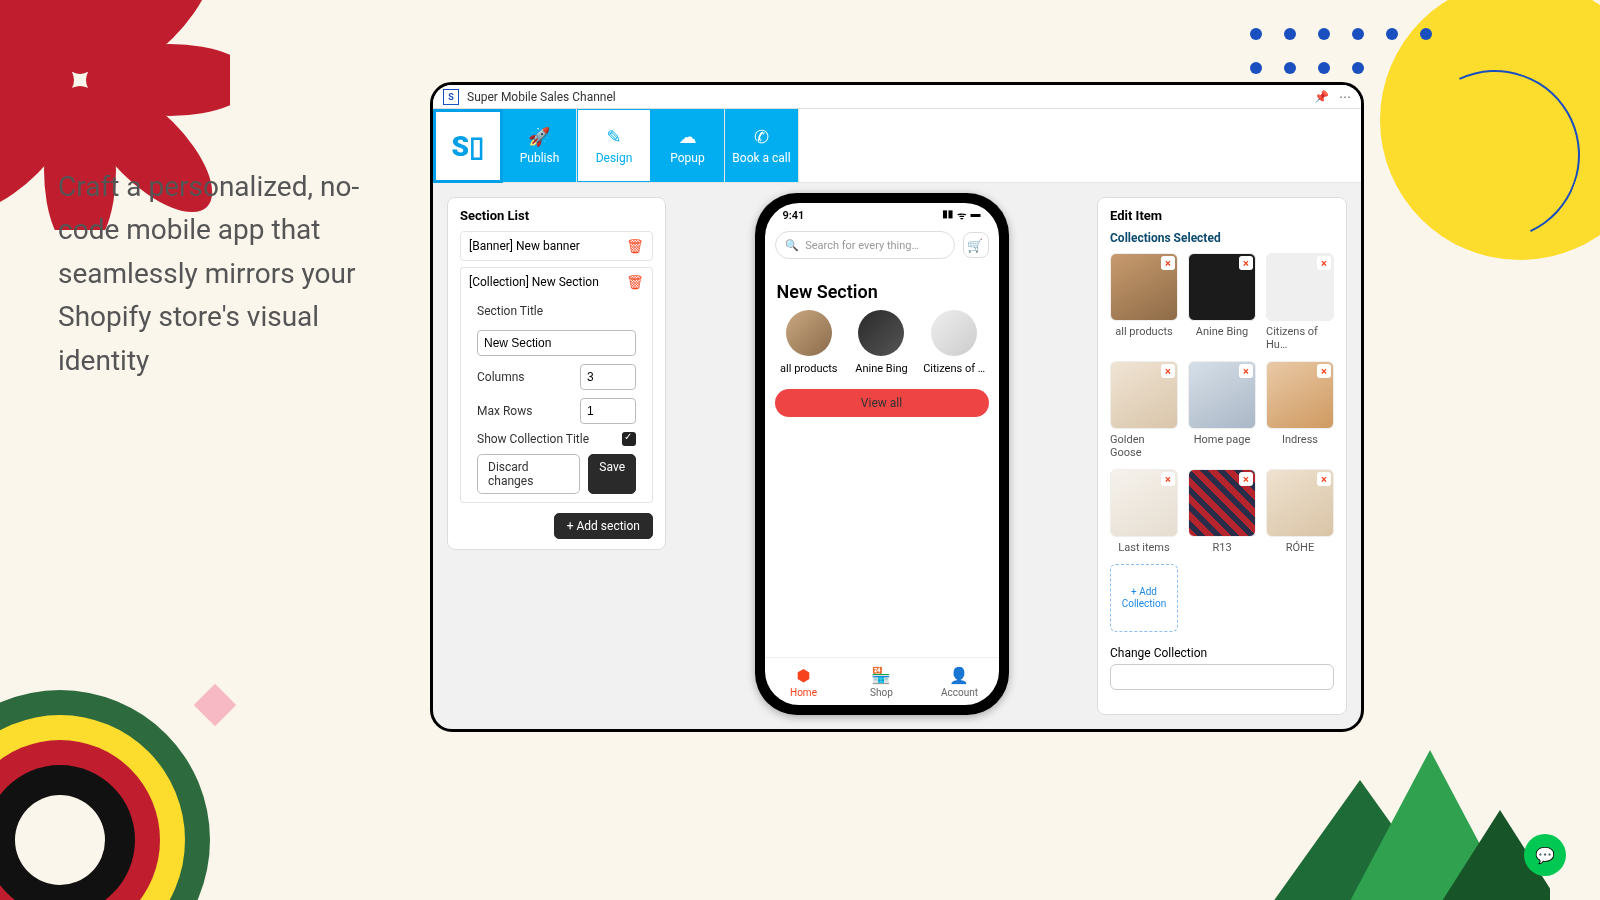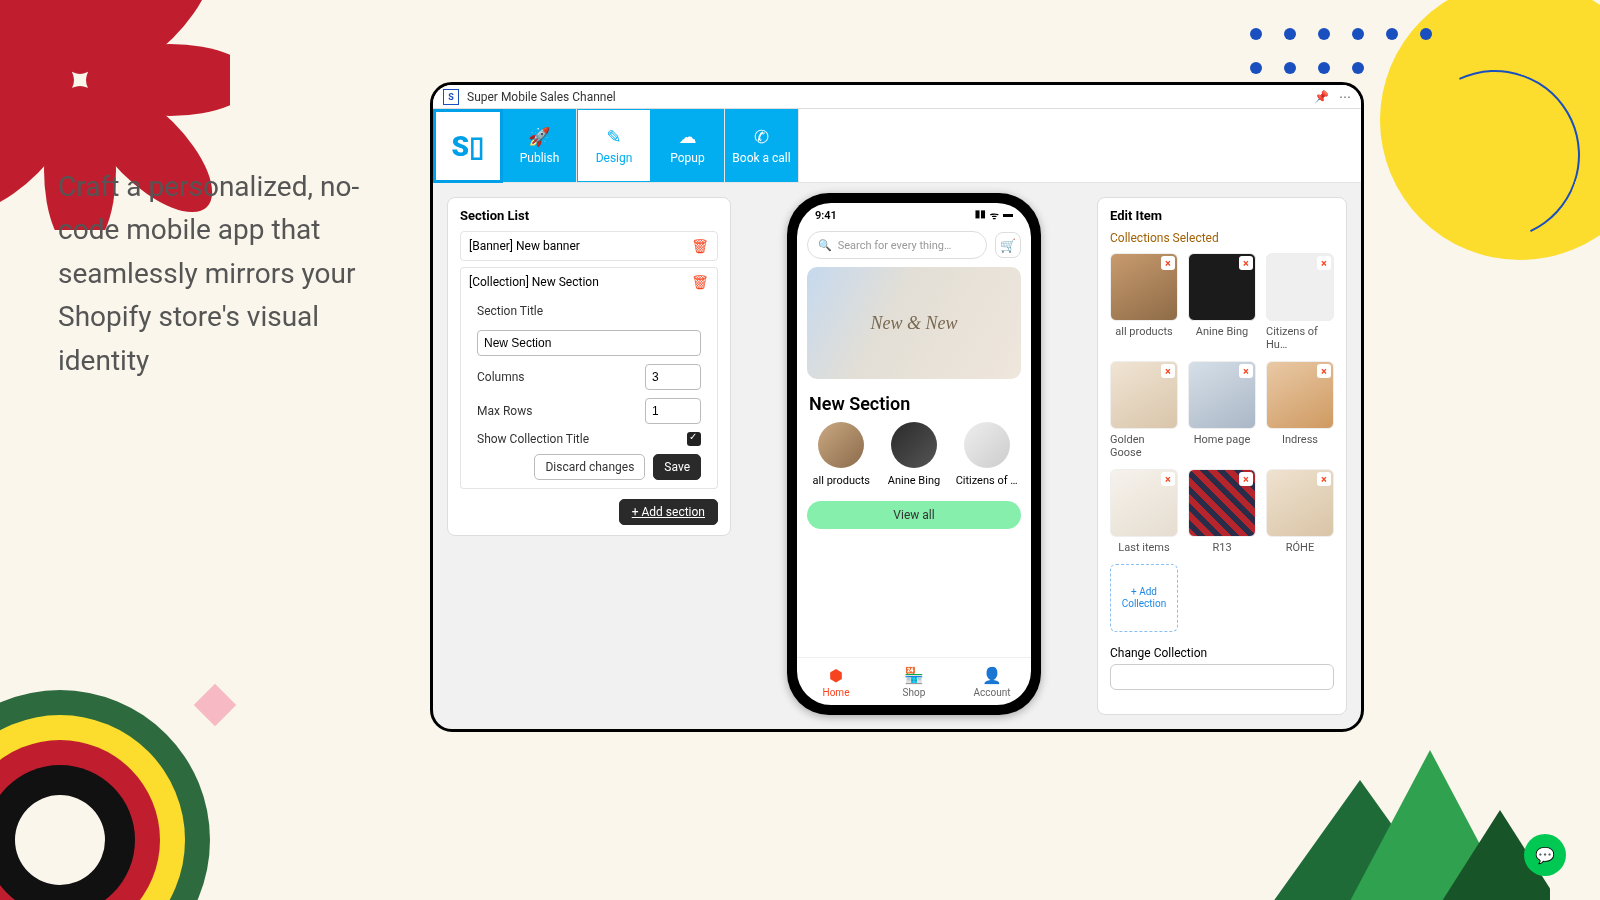--- a/index.html
+++ b/index.html
@@ -74,21 +74,21 @@
     .nav-btn {
       width:74px; display:flex; flex-direction:column; align-items:center;
       justify-content:center; gap:4px; font-size:12px; border-right:1px solid #e5e5e5;
       background:#02aef0; color:#fff;
     }
     .nav-btn.active { background:#fff; color:#02aef0; border:1px solid #02aef0; }
     .nav-btn .ico { font-size:18px; }
     .workarea { flex:1; display:flex; padding:14px; gap:16px; }
 
     .panel { background:#fff; border:1px solid #ddd; border-radius:8px; padding:10px 12px; }
-    .panel.left { width:284px; align-self:flex-start; }
+    .panel.left { width:219px; align-self:flex-start; }
     .panel.right { width:250px; flex:0 0 250px; }
     .panel-title { font-size:13px; font-weight:700; margin-bottom:8px; }
     .section-row {
       display:flex; align-items:center; justify-content:space-between;
       border:1px solid #e4e4e4; border-radius:4px; padding:6px 8px;
       font-size:12px; margin-bottom:6px;
     }
     .section-row.active { border-bottom:none; border-radius:4px 4px 0 0; margin-bottom:0; }
     .trash { color:#f8441e; font-size:14px; }
     .section-form {
@@ -101,21 +101,21 @@
     }
     .form-row input.full { width:100%; margin-top:4px; }
     .form-row input.small { width:56px; }
     .chk { width:14px; height:14px; background:#222; border-radius:3px; position:relative; }
     .chk::after { content:"✓"; color:#fff; font-size:10px; position:absolute; left:2px; top:-1px; }
     .form-actions { display:flex; justify-content:flex-end; gap:8px; margin-top:0; }
     .btn { border-radius:5px; padding:5px 10px; font-size:12px; cursor:pointer; }
     .btn.outline { background:#fff; border:1px solid #bbb; }
     .btn.dark { background:#2a2a2a; color:#fff; border:1px solid #2a2a2a; }
     .add-section { margin-top:10px; display:flex; justify-content:flex-end; }
-    .add-section .btn.dark { font-size:12px; padding:5px 12px;text-decoration:underline; }
+    .add-section .btn.dark { font-size:12px; padding:5px 12px; }
 
     .phone {
       width:254px; height:522px; background:#000; border-radius:42px;
       padding:10px; align-self:flex-start; margin: -4px auto 0;
       box-shadow: 0 2px 8px rgba(0,0,0,0.3);
       position: relative;
     }
     .phone .screen {
       width:100%; height:100%; background:#fff; border-radius:34px;
       overflow:hidden; display:flex; flex-direction:column;
@@ -135,29 +135,29 @@
       display:flex; align-items:center; justify-content:center; color:#7a6a52;
       font-style:italic; font-family: cursive; font-size:18px; overflow:hidden;
     }
     .sect-title { font-size:18px; font-weight:600; margin:14px 12px 8px; }
     .circles { display:flex; justify-content:space-around; padding:0 8px; }
     .circ { display:flex; flex-direction:column; align-items:center; gap:6px; font-size:11px; width:70px; }
     .circ .bubble { width:46px; height:46px; border-radius:50%; }
     .bubble.b1 { background: linear-gradient(135deg,#caa882,#8a6b4a); }
     .bubble.b2 { background: linear-gradient(135deg,#2a2a2a,#555); }
     .bubble.b3 { background: linear-gradient(135deg,#eee,#ccc); }
-    .viewall { margin:14px 10px; height:28px; background:#86efac; border-radius:14px;
+    .viewall { margin:14px 10px; height:28px; background:#ef4444; border-radius:14px;
       display:flex; align-items:center; justify-content:center; font-size:12px; color:#333; }
     .tabbar { margin-top:auto; height:48px; border-top:1px solid #eee; display:flex; }
     .tab { flex:1; display:flex; flex-direction:column; align-items:center; justify-content:center;
       font-size:10px; color:#666; gap:2px; }
     .tab.active { color:#f8441e; }
     .tab .ti { font-size:16px; }
 
-    .sub { font-size:12px; color:#a16207; margin:4px 0 8px; }
+    .sub { font-size:12px; color:#0c4a6e; margin:4px 0 8px;font-weight:bold; }
     .coll-grid { display:grid; grid-template-columns:repeat(3,1fr); gap:10px; }
     .coll { display:flex; flex-direction:column; align-items:center; gap:4px; font-size:11px; color:#555; }
     .thumb { width:68px; height:68px; border-radius:6px; position:relative;
       border:1px solid #eee; background:#f3ece3; overflow:hidden; }
     .thumb .x { position:absolute; right:2px; top:2px; width:14px; height:14px;
       background:#fff; color:#f8441e; font-size:11px; display:flex;
       align-items:center; justify-content:center; border-radius:3px; font-weight:bold; }
     .thumb.t1{background:linear-gradient(150deg,#c89b6e,#8e6b47);}
     .thumb.t2{background:#1b1b1b;}
     .thumb.t3{background:#efefef;}
@@ -309,23 +309,20 @@
             <span>▬</span>
           </span>
         </div>
         <div class="searchrow">
           <div class="searchbar">
             <span>🔍</span>
             <span>Search for every thing…</span>
           </div>
           <div class="carticon">🛒</div>
         </div>
-        <div class="banner">
-          <span>New &amp; New</span>
-        </div>
         <div class="sect-title">New Section</div>
         <div class="circles">
           <div class="circ">
             <div class="bubble b1"></div>
             <span>all products</span>
           </div>
           <div class="circ">
             <div class="bubble b2"></div>
             <span>Anine Bing</span>
           </div>

